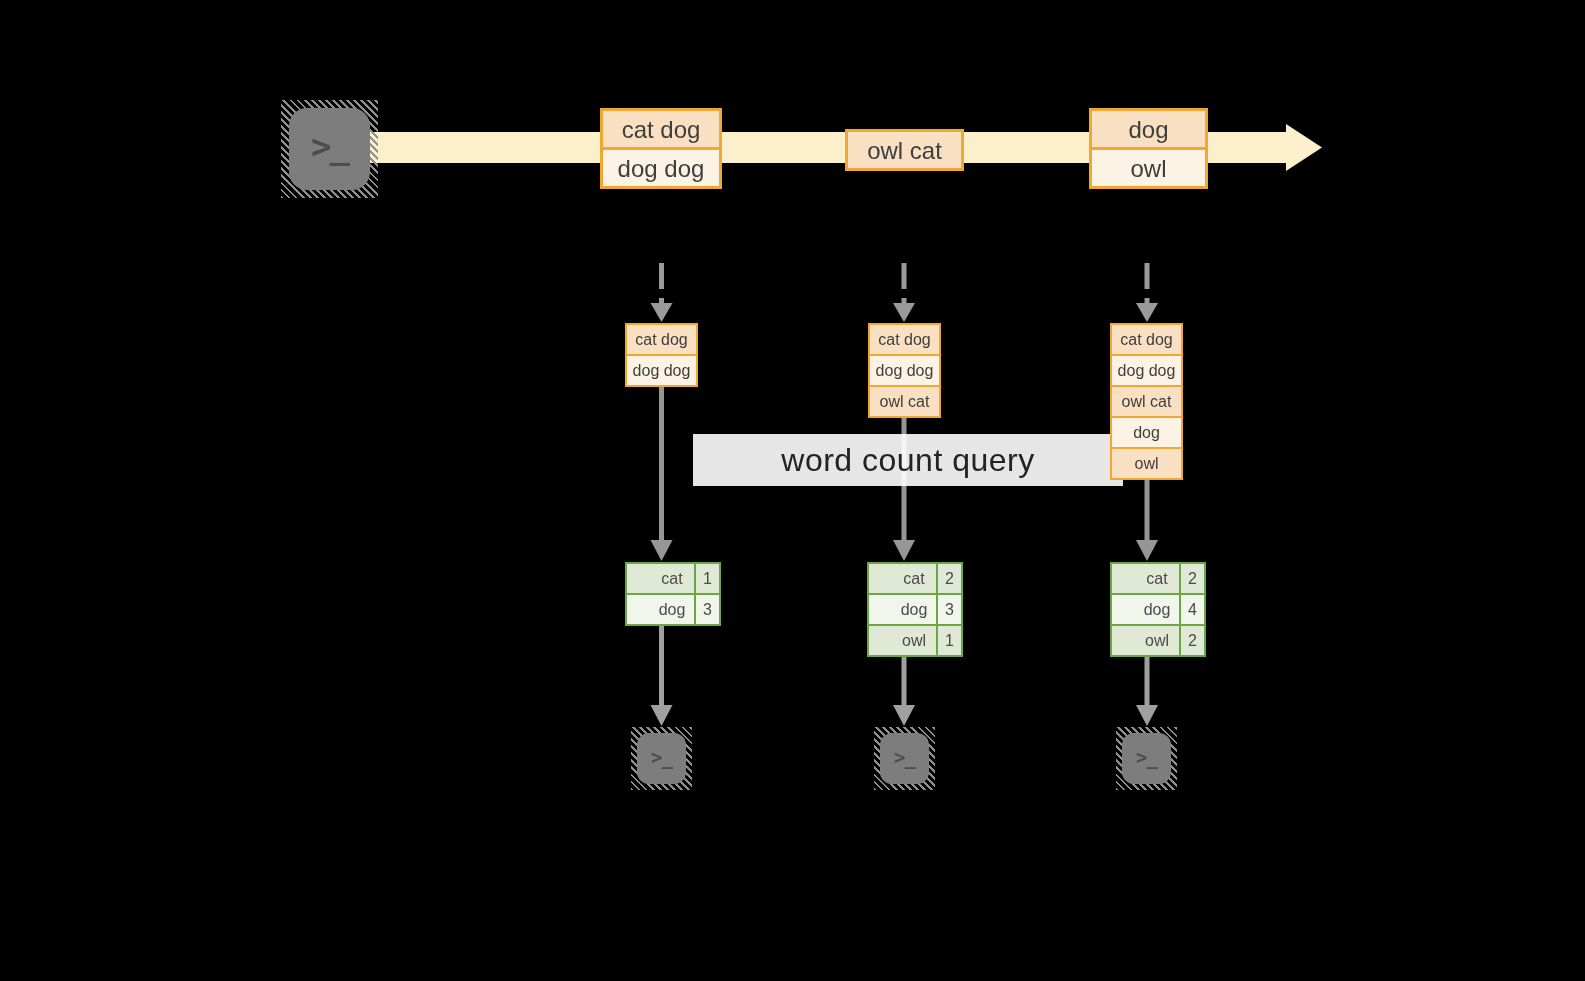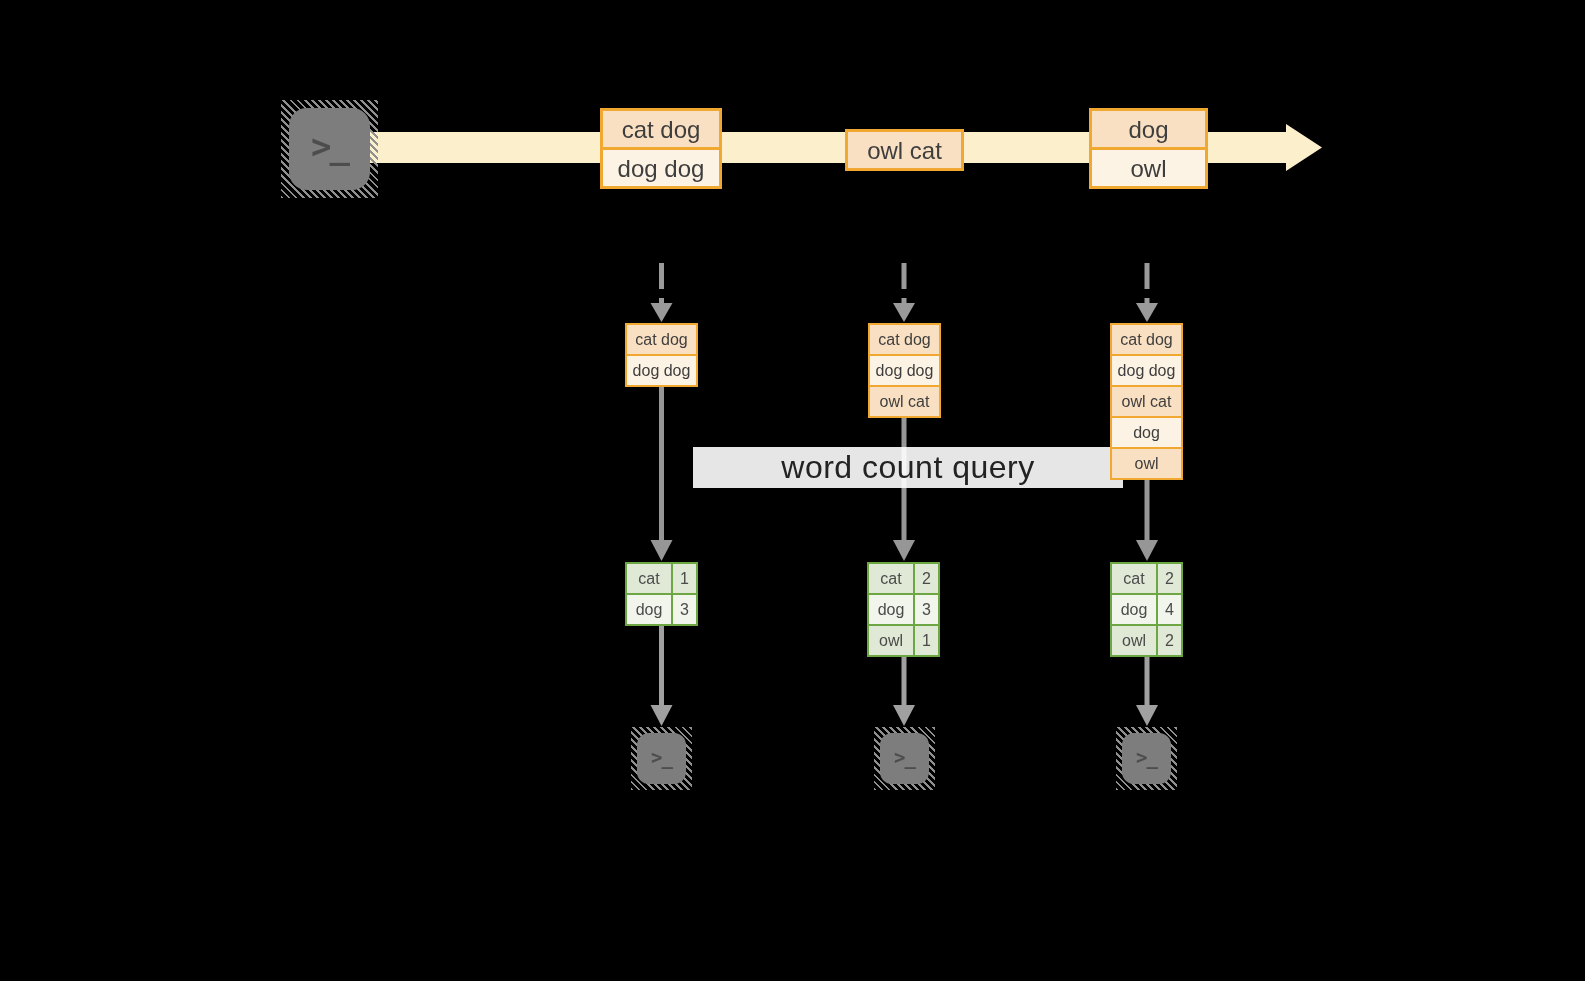--- a/index.html
+++ b/index.html
@@ -44,34 +44,34 @@
   .stack{position:absolute; z-index:3; width:73px;}
   .srow{
     box-sizing:border-box; width:73px; height:33px; line-height:29px;
     border:2px solid var(--amber); text-align:center;
     font-size:16px; color:var(--ink); background:var(--peach);
   }
   .srow + .srow{margin-top:-2px;}
   .stack .srow:nth-child(even){background:var(--cream);}
   
   .qband{
-    position:absolute; z-index:2; left:693px; top:447px; width:430px; height:41px;
+    position:absolute; z-index:2; left:693px; top:434px; width:430px; height:52px;
     background:rgba(255,255,255,0.9);
     display:flex; align-items:center; justify-content:center;
     font-size:32px; color:#232323; letter-spacing:0.5px;
   }
   
   .ctable{
     position:absolute; z-index:3; border-collapse:collapse;
     font-size:16px; color:#4b4b4b;
   }
   .ctable td{
     border:2px solid var(--green); height:29px; text-align:center; padding:0;
   }
-  .ctable td.w{width:44px;}
+  .ctable td.w{width:44px;padding-left:23px;}
   .ctable td.n{width:23px;}
   .ctable tr:nth-child(odd) td{background:var(--sage);}
   .ctable tr:nth-child(even) td{background:var(--lightgreen);}
 </style>
 </head>
 <body>
 
 <div class="canvas">
 
   <svg class="arrows" width="1585" height="981">

